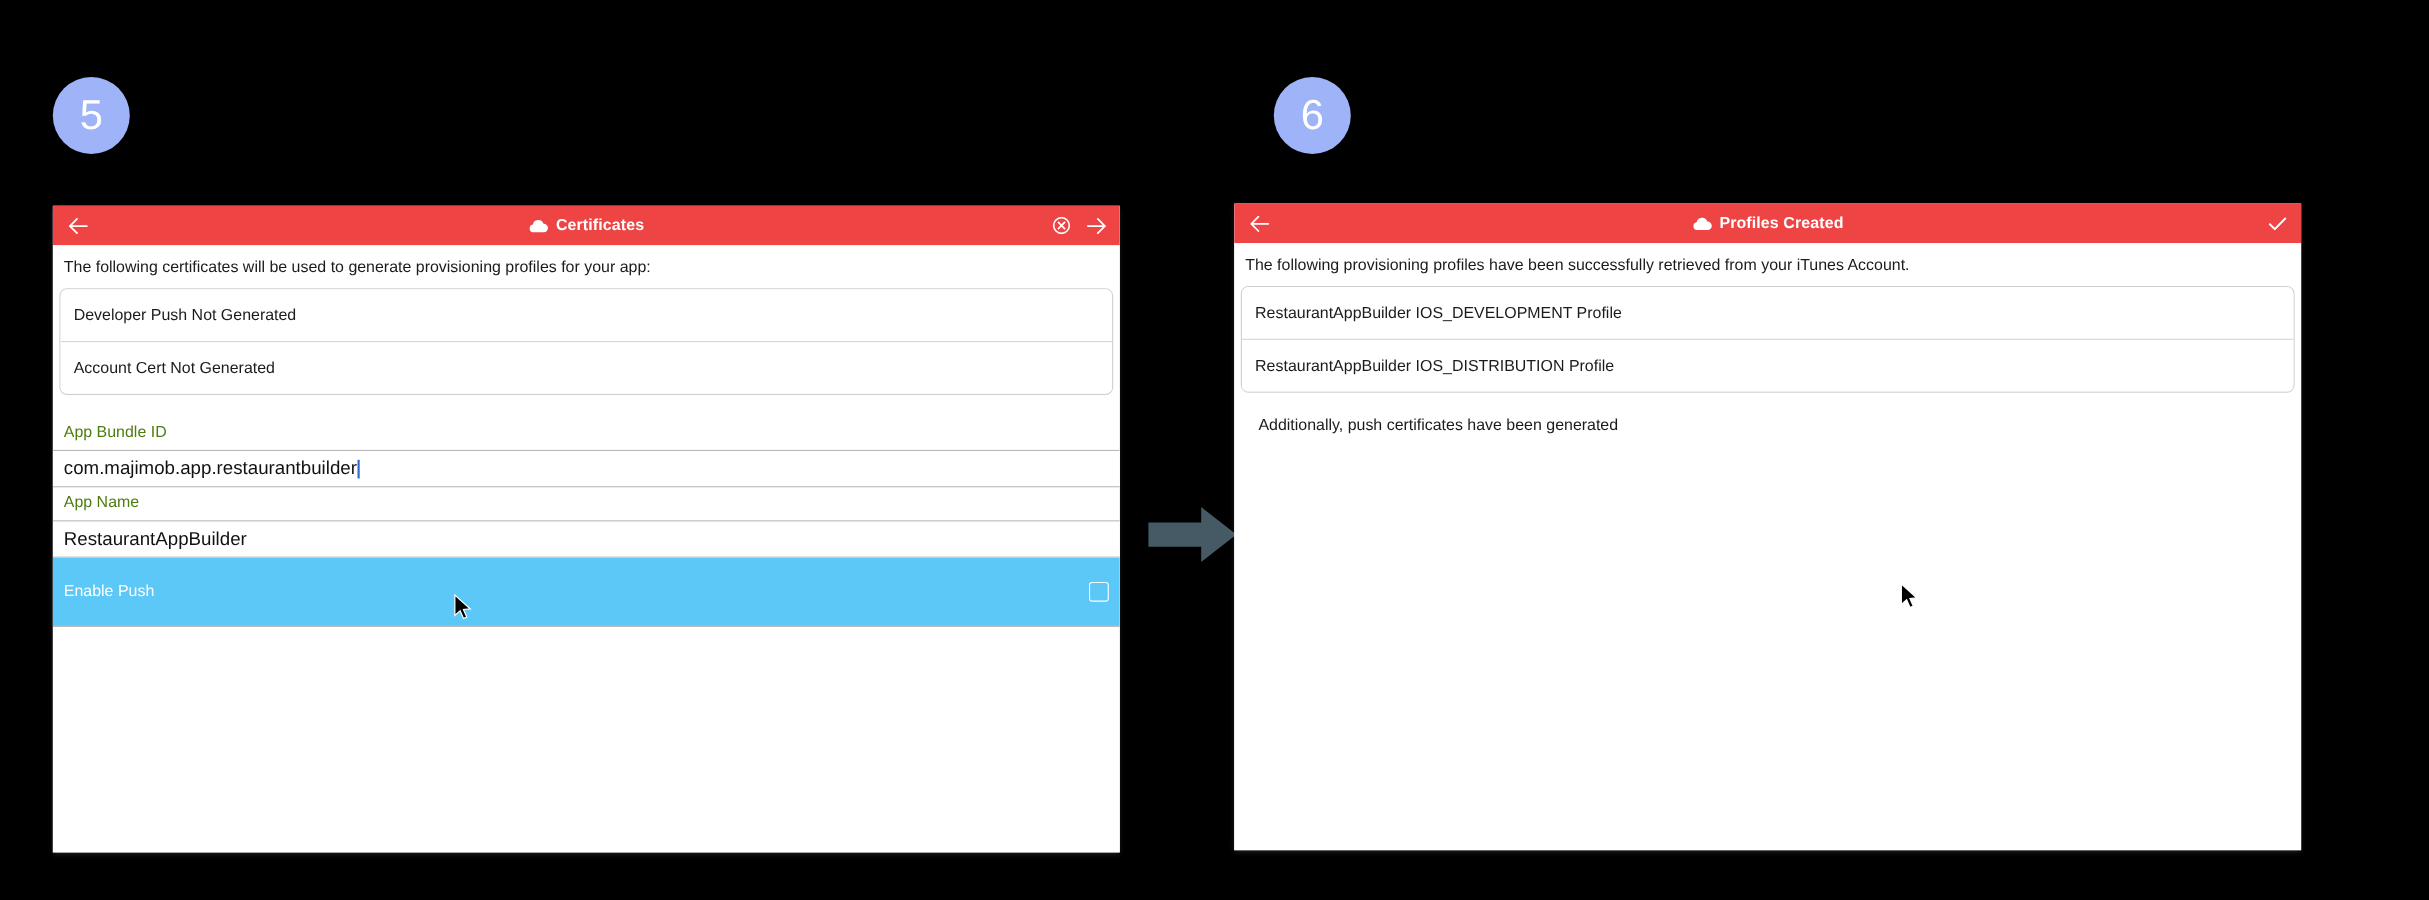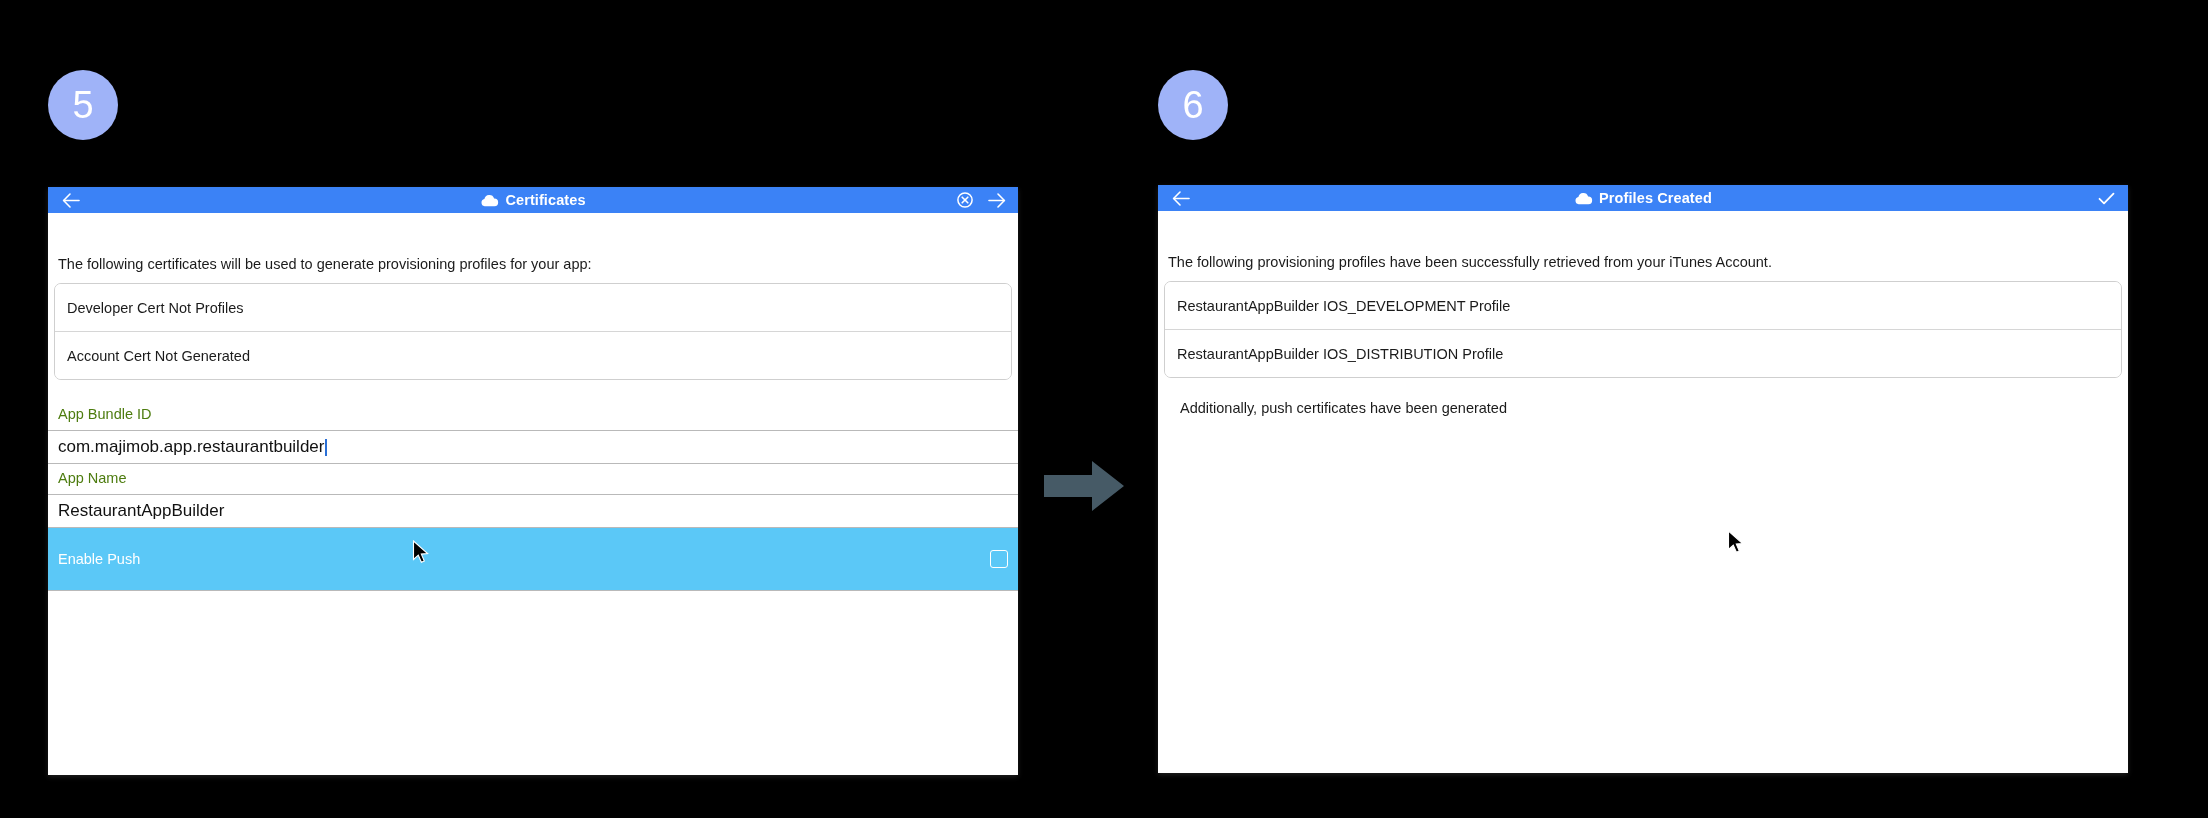--- a/index.html
+++ b/index.html
@@ -33,27 +33,27 @@
   
   .panel {
     position: absolute;
     background: #ffffff;
     box-shadow: 0 2px 5px rgba(255,255,255,0.12);
     overflow: hidden;
     display: flex;
     flex-direction: column;
   }
   #panel5 { left: 48px;  top: 187px; width: 970px;  height: 588px; }
-  #panel6 { left: 1158px; top: 185px; width: 970px; height: 588px; }
+  #panel6 { left: 1122px; top: 185px; width: 970px; height: 588px; }
 
   
   .titlebar {
     position: relative;
-    height: 26px;
-    background: #3b82f6;
+    height: 36px;
+    background: #ef4444;
     display: flex;
     align-items: center;
     flex: 0 0 auto;
   }
   .tb-left {
     width: 46px;
     display: flex; align-items: center; justify-content: center;
     height: 100%;
   }
   .tb-center {
@@ -78,21 +78,20 @@
     z-index: 2;
   }
   .icon-svg { display: block; }
 
   
   .panel-body {
     flex: 1 1 auto;
     background: #ffffff;
     padding: 0;
     position: relative;
-    margin-top: 31px;
   }
   .intro-text {
     font-size: 14.5px;
     color: #1b1b1b;
     padding: 12px 10px 10px 10px;
     line-height: 1.2;
   }
 
   
   .card-list {
@@ -221,21 +220,21 @@
         </span>
       </div>
     </div>
 
     <div class="panel-body">
 
       <div class="intro-text">The following certificates will be used to generate provisioning profiles for your app:</div>
 
       <div class="card-list">
         <div class="card-row">
-          <span>Developer Cert Not Profiles</span>
+          <span>Developer Push Not Generated</span>
         </div>
         <div class="card-row">
           <span>Account Cert Not Generated</span>
         </div>
       </div>
 
       <div class="form-block">
 
         <div class="field-label">App Bundle ID</div>
         <div class="field-input">

